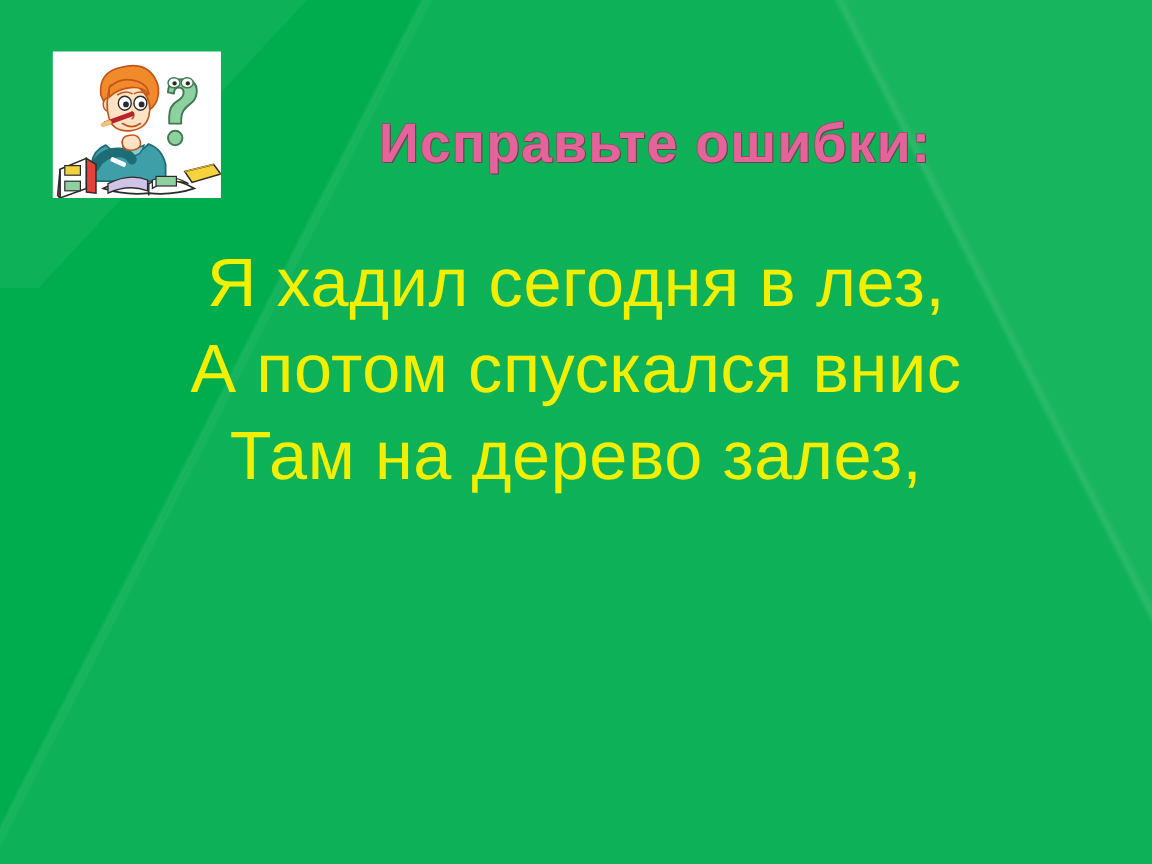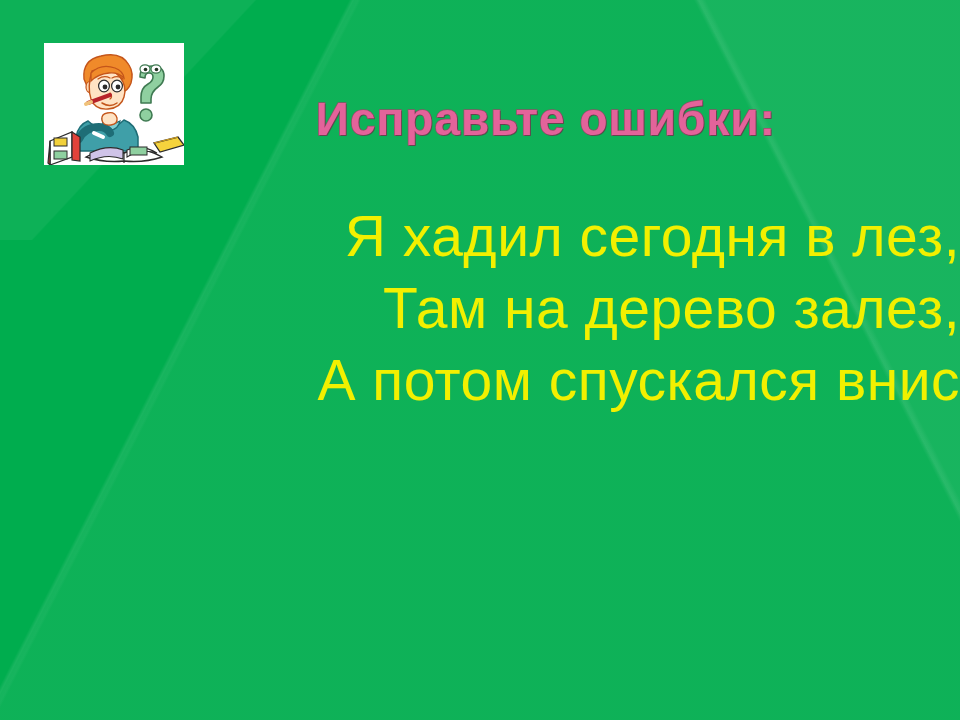--- a/index.html
+++ b/index.html
@@ -120,21 +120,21 @@
     white-space: nowrap;
     margin-top: 29px;
   }
 
   
   #verse {
     position: absolute;
     left: 0px;
     top: 200px;
     width: 960px;
-    text-align: right;
+    text-align: center;
     color: #f2f000;
     font-size: 57px;
     line-height: 72px;
     font-weight: 400;
     letter-spacing: 0.5px;
   }
   #verse .verse-line {
     white-space: nowrap;
     display: block;
   }
@@ -218,17 +218,17 @@
         <path d="M110 100 l24-6 l6 8 l-24 7 z" fill="#f5d33d" stroke="#2b2b2b" stroke-width="1.3"></path>
         <path d="M110 100 l24-6" fill="none" stroke="#e0a91f" stroke-width="1"></path>
       </g>
     </svg>
   </div>
 
   <div id="title">Исправьте ошибки:</div>
 
   <div id="verse">
     <span class="verse-line">Я хадил сегодня в лез,</span>
+    <span class="verse-line">А потом спускался внис</span>
     <span class="verse-line">Там на дерево залез,</span>
-    <span class="verse-line">А потом спускался внис</span>
   </div>
 
 </div>
 
 </body></html>

